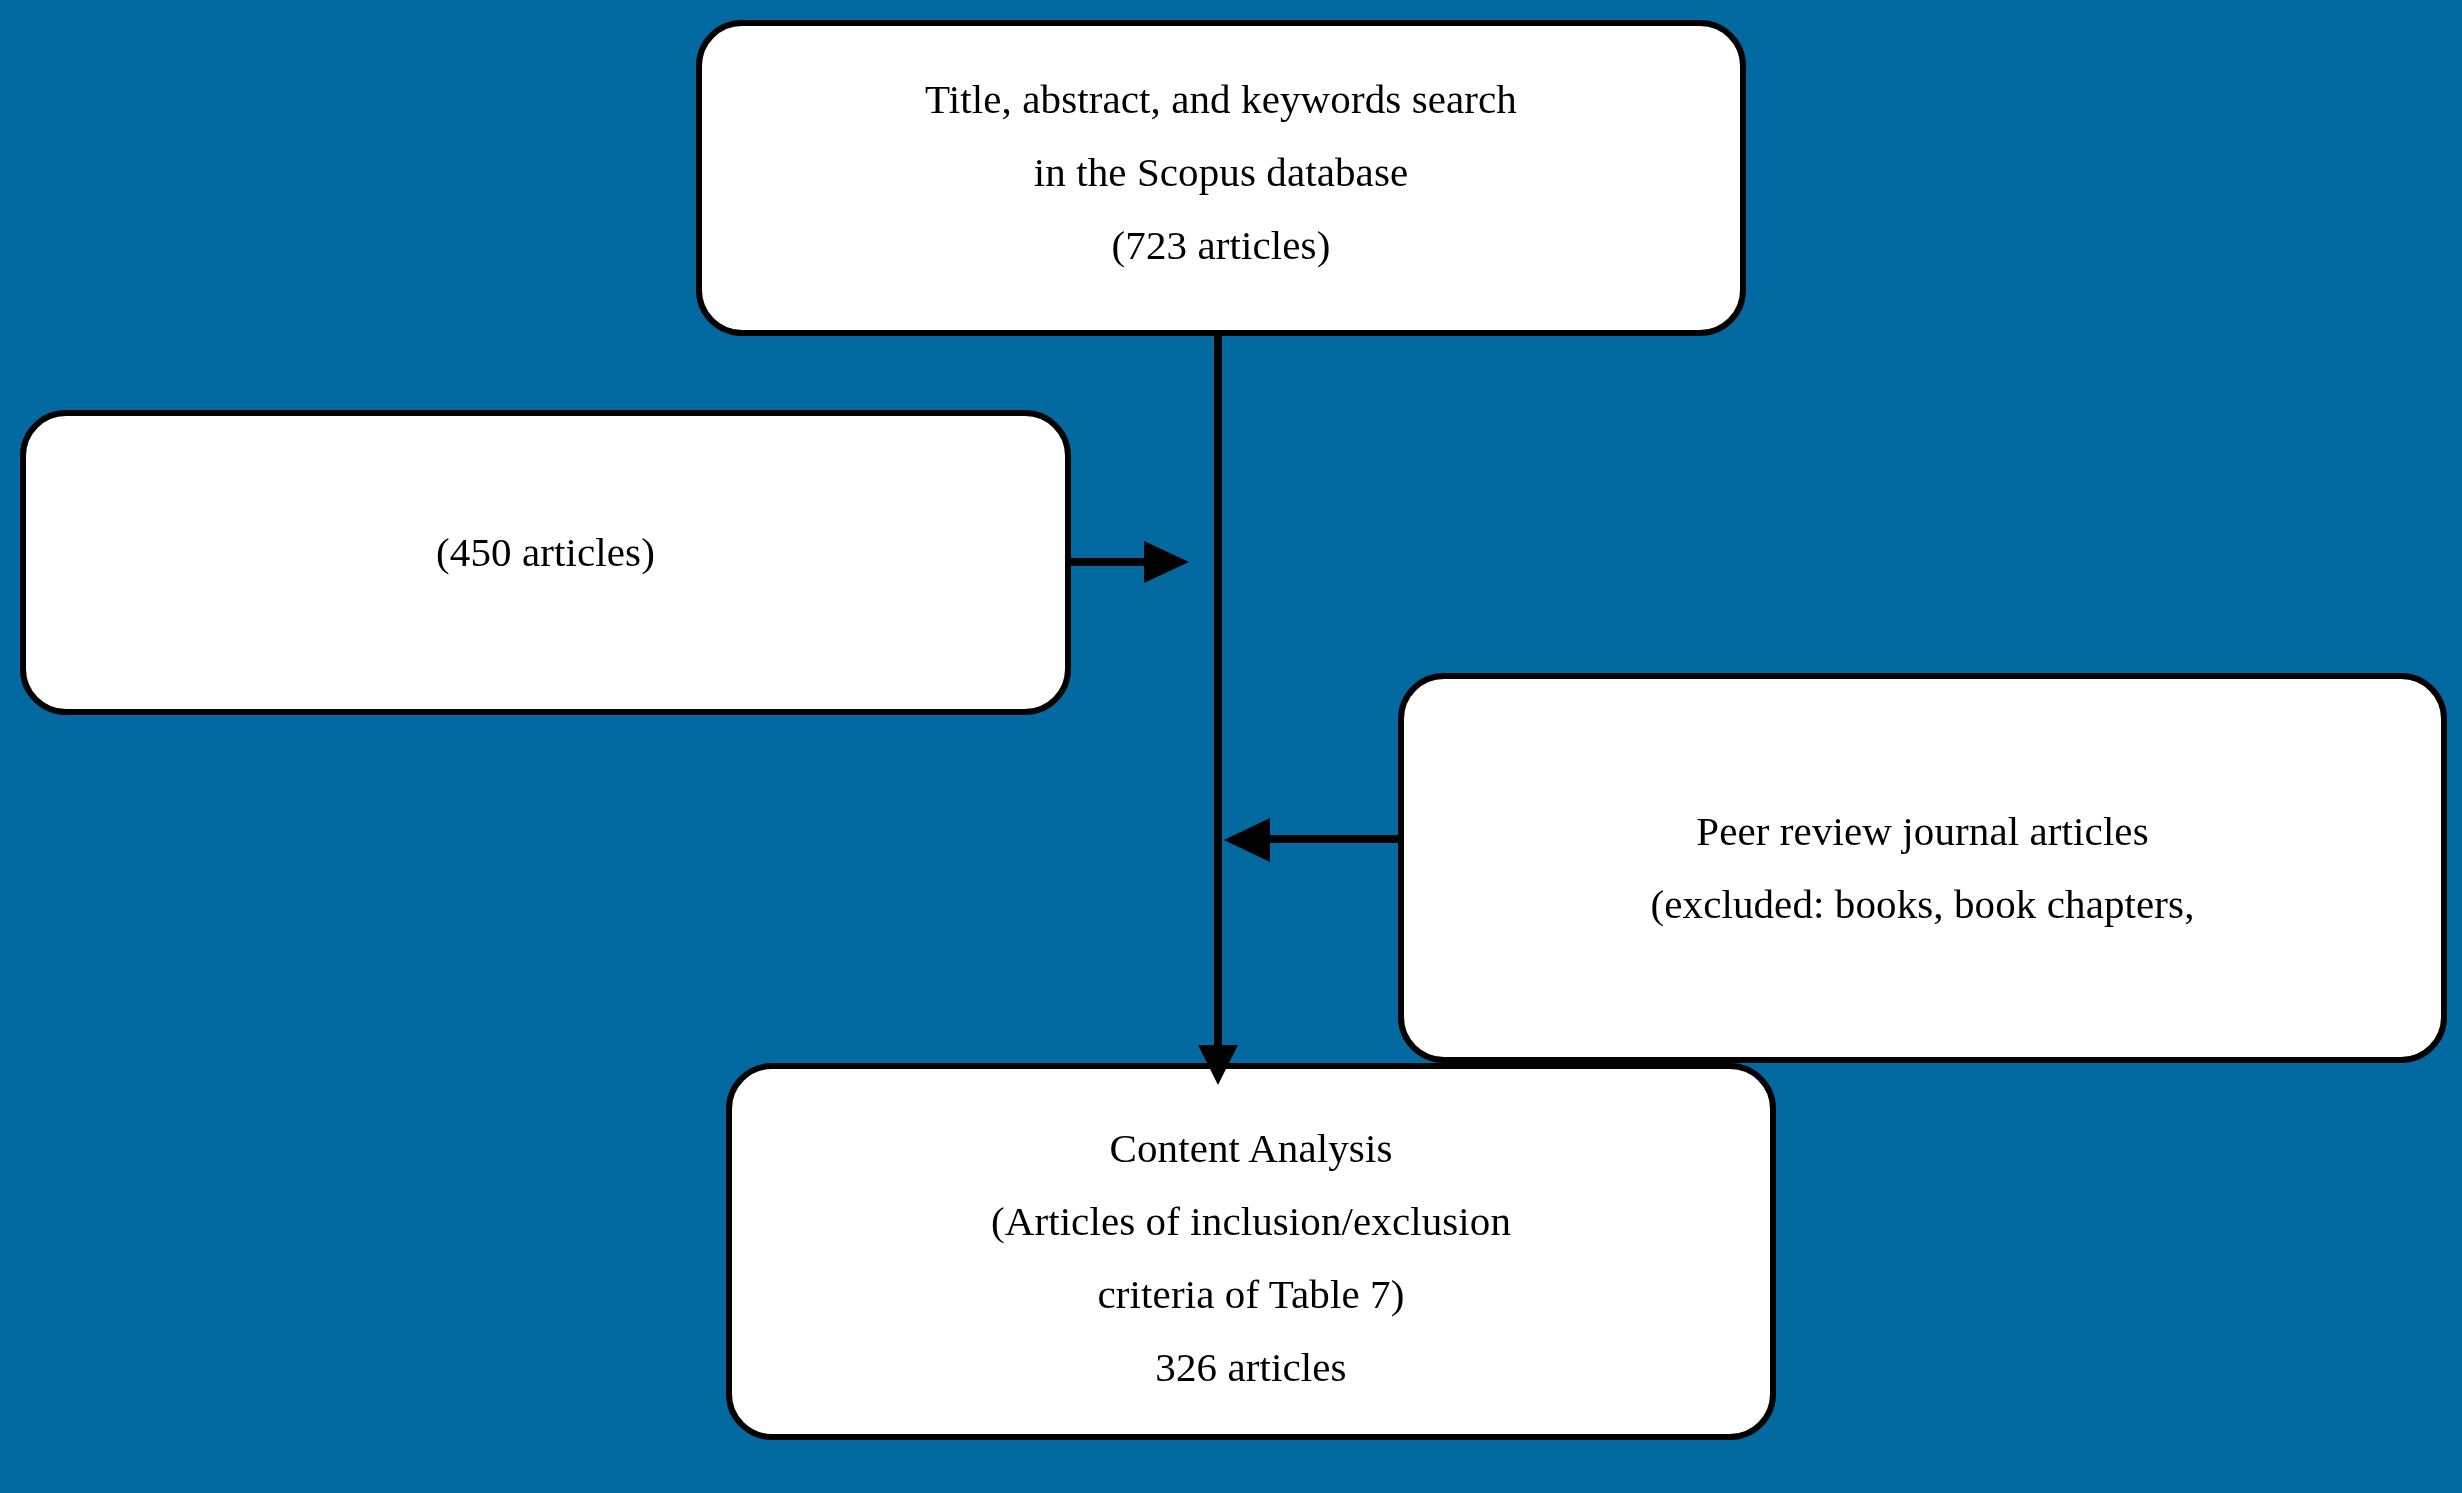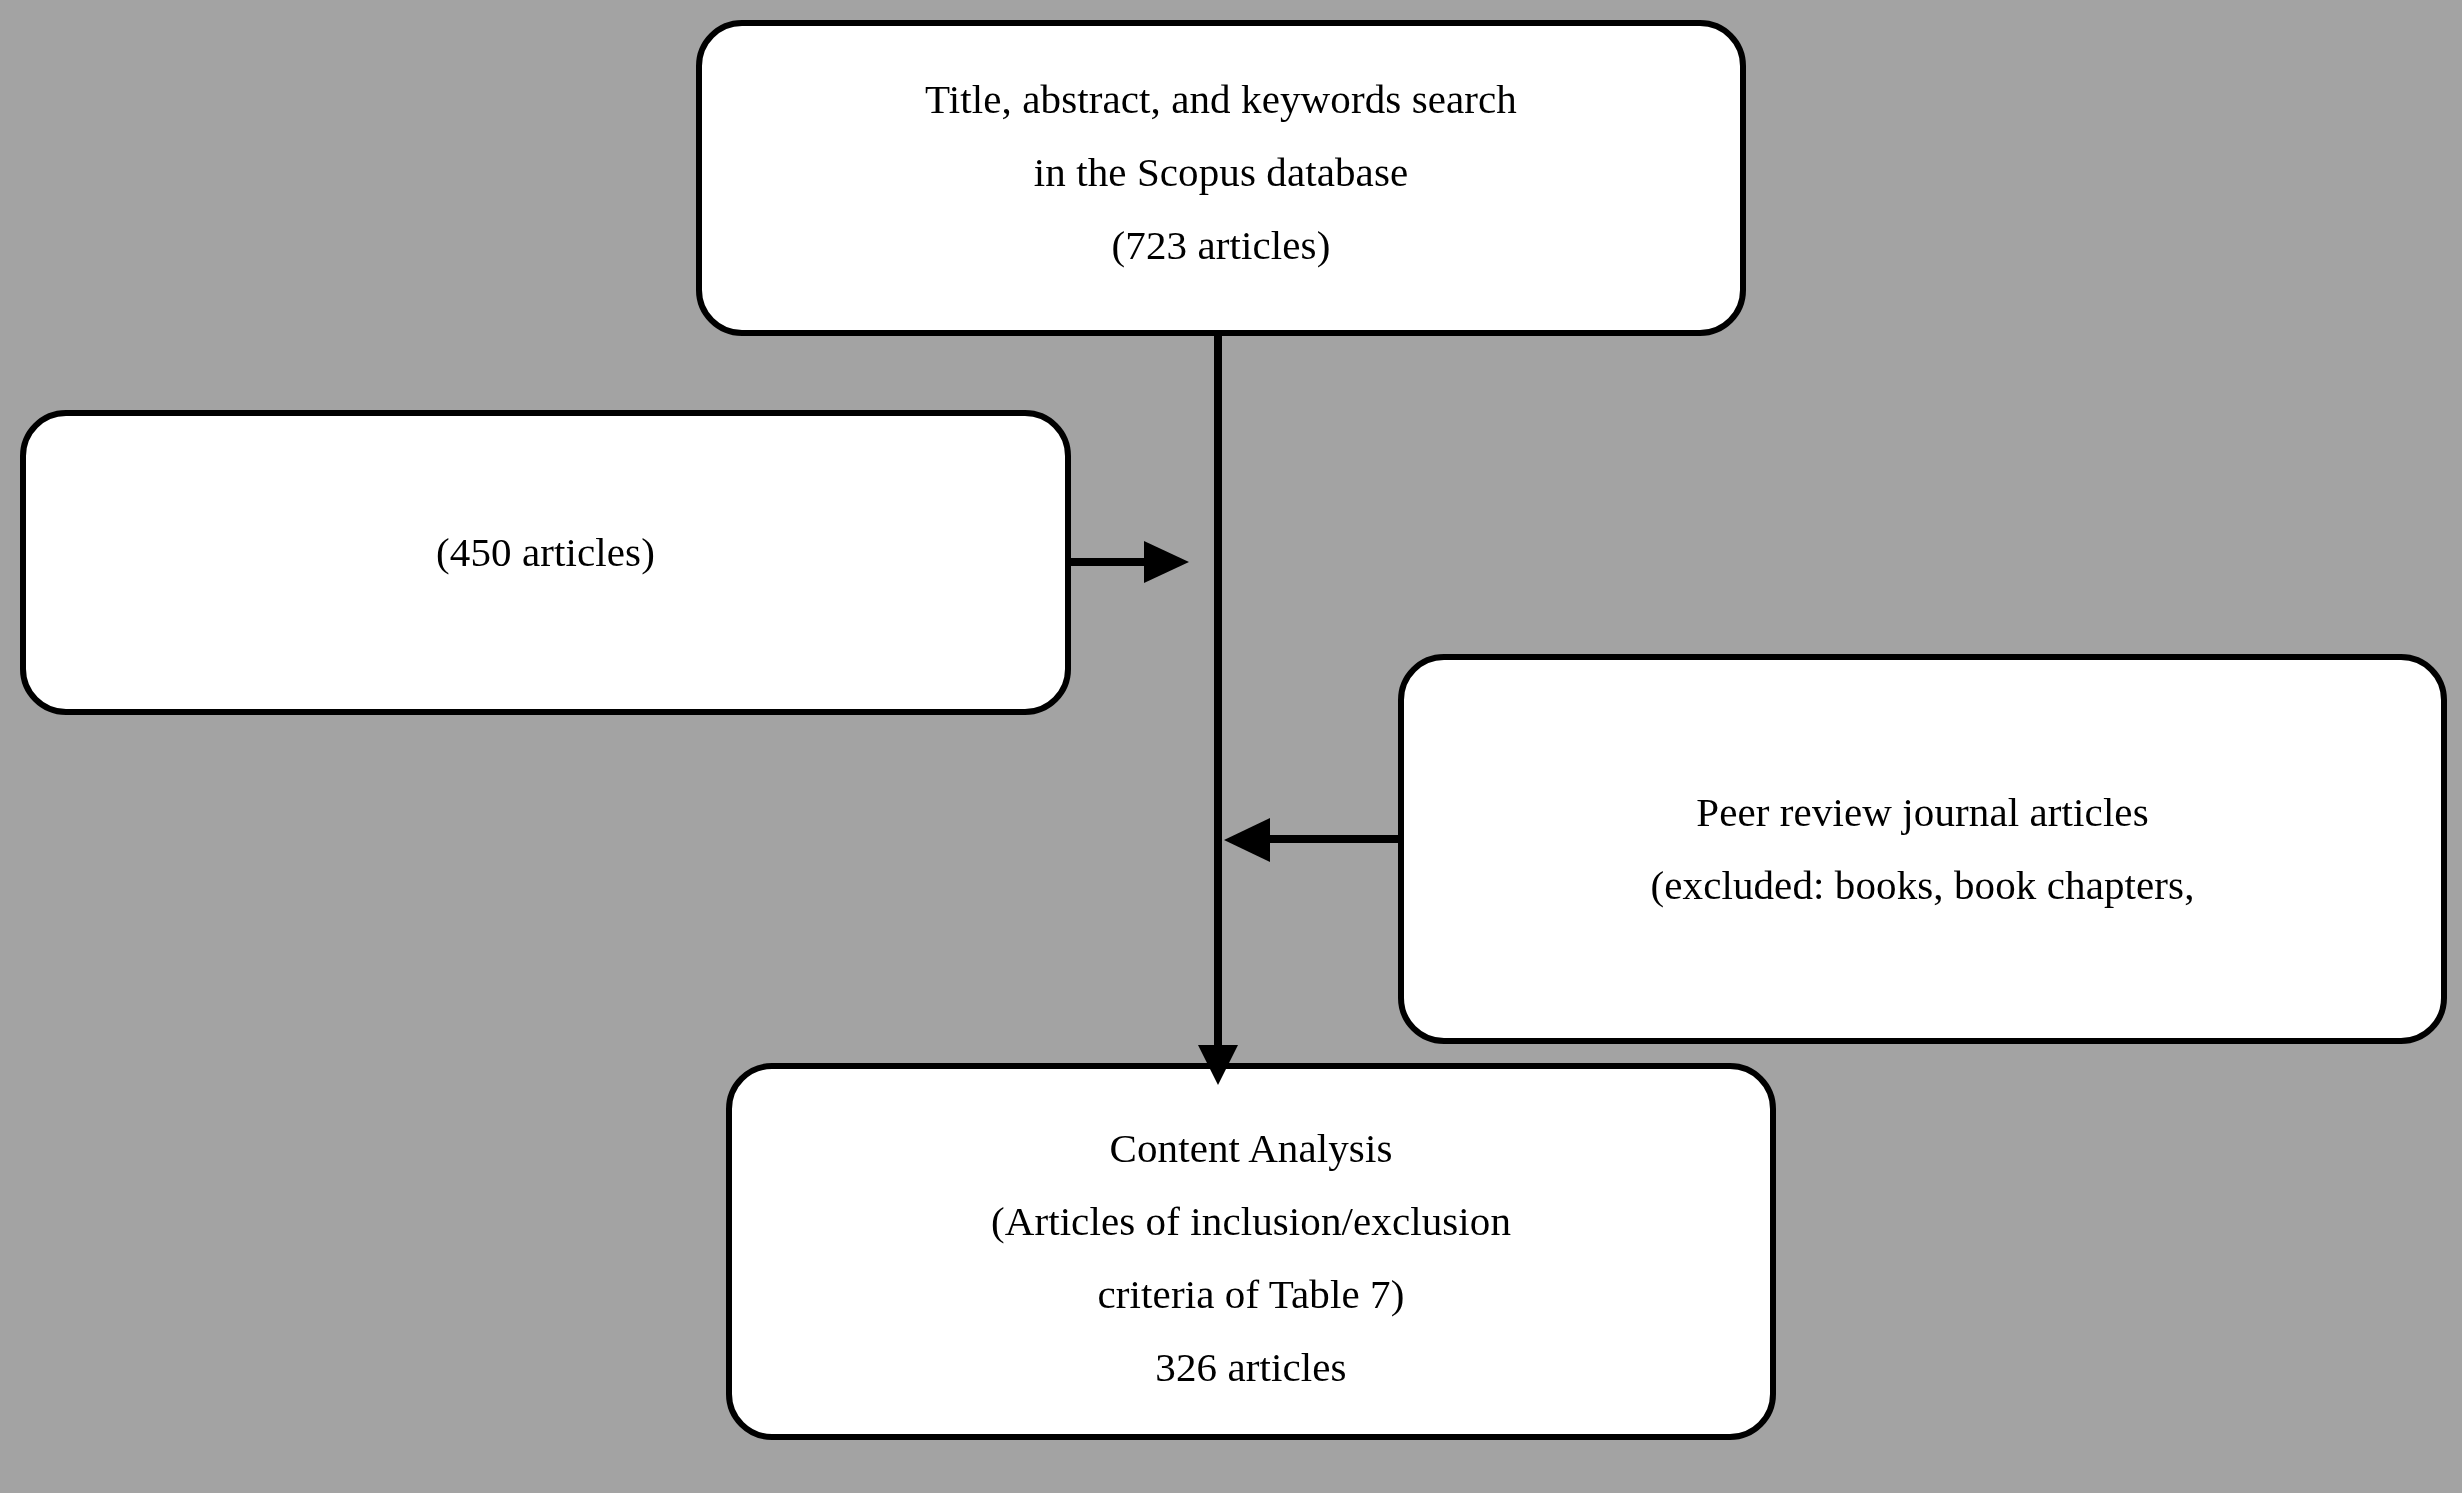--- a/index.html
+++ b/index.html
@@ -5,21 +5,21 @@
 <style>
   html, body {
     margin: 0;
     padding: 0;
     background: #ffffff;
   }
   #canvas {
     position: relative;
     width: 2462px;
     height: 1494px;
-    background: #a3a3a3;
+    background: #0369a1;
     overflow: hidden;
     font-family: "Liberation Serif", "DejaVu Serif", serif;
   }
 
   
   .flow-box {
     position: absolute;
     box-sizing: border-box;
     border: 6.7px solid #000000;
     border-radius: 46px;
@@ -35,21 +35,21 @@
     font-size: 41px;
     line-height: 73px;
     white-space: pre;
     text-align: center;
     letter-spacing: 0.1px;
   }
 
   
   #box-search  { left: 696px;  top: 20px;   width: 1050px; height: 316px; }
   #box-english { left: 20px;   top: 410px;  width: 1051px; height: 305px; }
-  #box-peer    { left: 1398px; top: 654px;  width: 1049px; height: 390px; }
+  #box-peer    { left: 1398px; top: 673px;  width: 1049px; height: 390px; }
   #box-content { left: 726px;  top: 1063px; width: 1050px; height: 377px; }
 
   
   #box-search  .text-block  { transform: translateY(-6px); }
   #box-english .text-block  { transform: translateY(-10.4px); }
   #box-peer    .text-block  { transform: translateY(0px); }
   #box-content .text-block  { transform: translateY(6px); }
 
   
   .conn {

